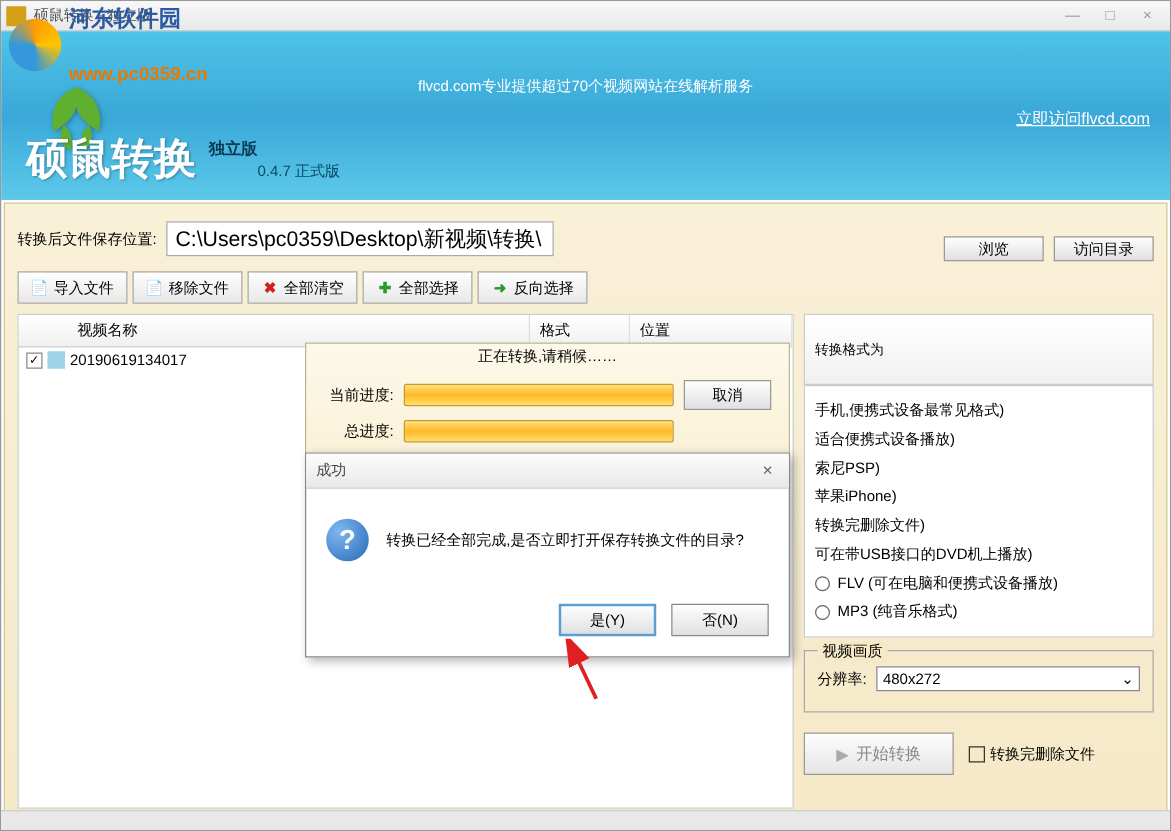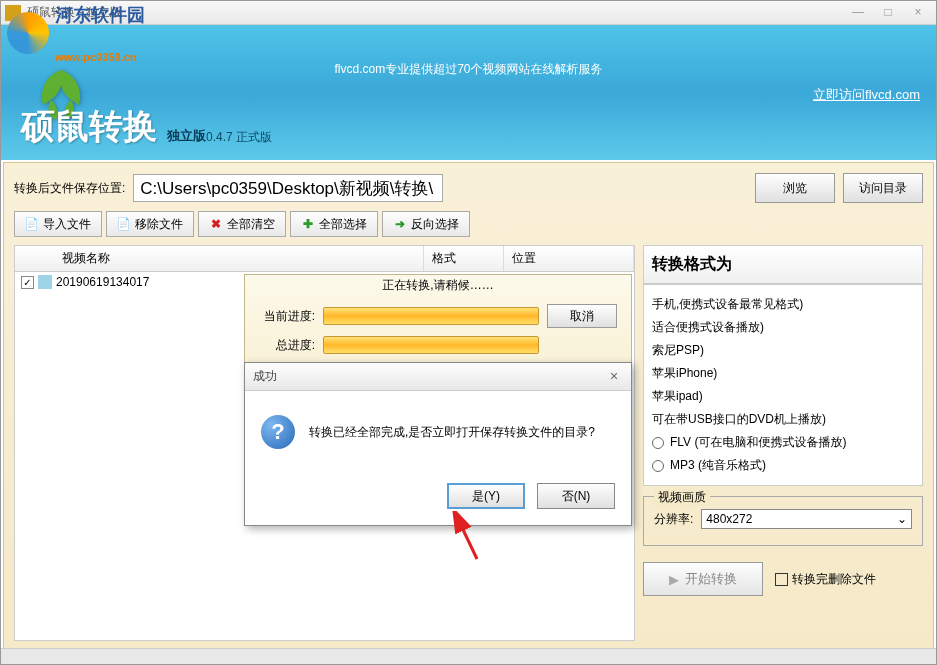--- a/index.html
+++ b/index.html
@@ -10,58 +10,58 @@
     .titlebar { height: 24px; background: linear-gradient(#f8f8f8, #e8e8e8); display: flex; align-items: center; padding: 0 4px; border-bottom: 1px solid #ccc; }
     .titlebar-icon { width: 16px; height: 16px; background: #d4a017; margin-right: 6px; }
     .titlebar-title { flex: 1; color: #555; font-size: 12px; }
     .titlebar-controls { display: flex; gap: 2px; }
     .titlebar-btn { width: 28px; height: 18px; text-align: center; color: #999; cursor: pointer; line-height: 16px; }
     
     .watermark { position: absolute; top: 2px; left: 6px; z-index: 100; display: flex; align-items: center; gap: 6px; }
     .watermark-logo { width: 42px; height: 42px; border-radius: 50%; background: conic-gradient(#ff9d00, #ffc400, #3498db, #3498db, #ff9d00); display: flex; align-items: center; justify-content: center; }
     .watermark-text { display: flex; flex-direction: column; gap: 24px; }
     .watermark-name { color: #2a5aa0; font-size: 18px; font-weight: bold; }
-    .watermark-url { color: #e97a00; font-size: 11px; font-weight: bold; }
+    .watermark-url { color: #e97a00; font-size: 15px; font-weight: bold; }
     
     .header-banner { height: 135px; background: linear-gradient(180deg, #4fc3e8 0%, #3aa8d8 50%, #5cc9ea 100%); position: relative; padding: 8px 16px; color: #fff; }
     .promo-text { text-align: center; color: #fff; font-size: 12px; margin-top: 28px; }
     .promo-link { text-align: right; color: #fff; text-decoration: underline; cursor: pointer; margin-top: 8px; font-size: 13px; }
     .app-title-area { position: absolute; left: 20px; bottom: 10px; display: flex; align-items: flex-end; gap: 6px; }
     .leaf-icon { width: 60px; height: 60px; position: absolute; left: 30px; top: 40px; }
     .leaf-svg { fill: #5fb030; filter: drop-shadow(1px 1px 2px rgba(0,0,0,0.3)); }
     .app-title { font-size: 34px; font-weight: bold; color: #fff; text-shadow: 1px 1px 2px rgba(0,0,0,0.3); margin-top: 29px; }
     .app-subtitle { display: flex; flex-direction: row; margin-bottom: 4px; margin-left: 4px; }
     .app-edition { color: #0a3a56; font-size: 13px; font-weight: bold; }
-    .app-version { color: #0a4a66; font-size: 12px; margin-top: 2px; }
+    .app-version { color: #0a4a66; font-size: 12px; margin-top: 19px; }
     
     .main-content { background: linear-gradient(#f9f0d8, #f5e9c8); padding: 10px; height: calc(100% - 159px - 16px); border: 1px solid #d0c890; margin: 2px; }
     
     .path-row { display: flex; align-items: center; gap: 8px; margin-bottom: 8px; }
     .path-label { font-size: 12px; }
     .path-input { flex: 1; max-width: 470px; border: 1px solid #aaa; padding: 3px 6px; font-size: 17px; background: #fff; }
-    .path-btn { width: 80px; height: 30px; background: linear-gradient(#fefefe, #e0e0e0); border: 1px solid #999; cursor: pointer; font-size: 12px; }
+    .path-btn { width: 80px; height: 20px; background: linear-gradient(#fefefe, #e0e0e0); border: 1px solid #999; cursor: pointer; font-size: 12px; margin-top: 16px; }
     
     .toolbar { display: flex; gap: 4px; margin-bottom: 8px; }
     .tool-btn { height: 26px; padding: 0 10px; background: linear-gradient(#fefefe, #e8e8e8); border: 1px solid #aaa; cursor: pointer; font-size: 12px; display: flex; align-items: center; gap: 4px; }
     .tool-icon { width: 14px; height: 14px; display: inline-flex; align-items: center; justify-content: center; font-weight: bold; }
     
     .body-row { display: flex; gap: 8px; height: calc(100% - 70px); }
     
     .file-panel { flex: 1; background: #fff; border: 1px solid #ccc; position: relative; }
     .file-headers { display: flex; border-bottom: 1px solid #ccc; background: linear-gradient(#fff, #f0f0f0); }
     .file-header-cell { padding: 4px 8px; border-right: 1px solid #ddd; font-size: 12px; }
     .fh-name { flex: 1; padding-left: 47px; }
     .fh-format { width: 80px; }
     .fh-location { width: 130px; }
     .file-row { display: flex; align-items: center; padding: 3px 6px; }
     .file-checkbox { width: 13px; height: 13px; border: 1px solid #888; margin-right: 4px; display: flex; align-items: center; justify-content: center; font-size: 10px; }
     .file-icon { width: 14px; height: 14px; background: #9fd4e8; margin-right: 4px; }
     
     .format-panel { width: 280px; }
-    .format-header { background: linear-gradient(#fff, #f0f0f0); border: 1px solid #ccc; padding: 8px 8px; font-size: 16px; font-weight: bold; }
+    .format-header { background: linear-gradient(#fff, #f0f0f0); border: 1px solid #ccc; padding: 20px 8px; font-size: 11px; }
     .format-group { border: 1px solid #ccc; background: #fff; padding: 8px; }
     .format-option { display: flex; align-items: center; padding: 3px 0; font-size: 12px; }
     .radio { width: 12px; height: 12px; border: 1px solid #666; border-radius: 50%; margin-right: 6px; flex-shrink: 0; }
     .format-option-text { white-space: nowrap; overflow: hidden; }
     
     .quality-group { border: 1px solid #aaa; margin-top: 10px; padding: 12px 10px 16px; position: relative; }
     .quality-legend { position: absolute; top: -8px; left: 10px; background: #f5e9c8; padding: 0 4px; font-size: 12px; }
     .quality-row { display: flex; align-items: center; gap: 8px; }
     .quality-select { flex: 1; border: 1px solid #888; background: #fff; padding: 2px 4px; font-size: 12px; }
     
@@ -190,21 +190,21 @@
           <div class="format-option">
               <span class="format-option-text">适合便携式设备播放)</span>
             </div>
           <div class="format-option">
               <span class="format-option-text">索尼PSP)</span>
             </div>
           <div class="format-option">
               <span class="format-option-text">苹果iPhone)</span>
             </div>
           <div class="format-option">
-              <span class="format-option-text">苹果ipad)</span>
+              <span class="format-option-text">转换完删除文件)</span>
             </div>
           <div class="format-option">
               <span class="format-option-text">可在带USB接口的DVD机上播放)</span>
             </div>
           <div class="format-option">
               <span class="radio"></span>
               <span class="format-option-text">FLV   (可在电脑和便携式设备播放)</span>
             </div>
           <div class="format-option">
               <span class="radio"></span>

